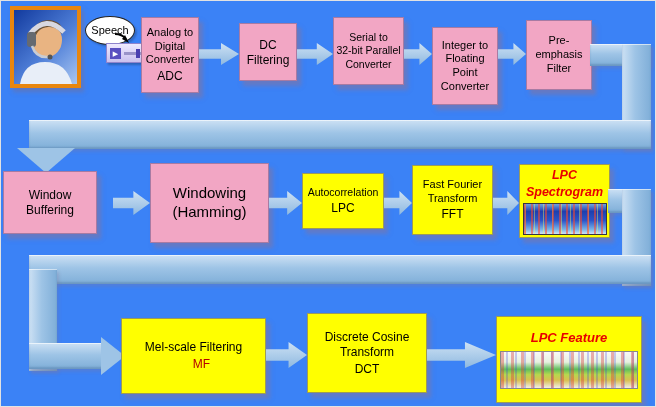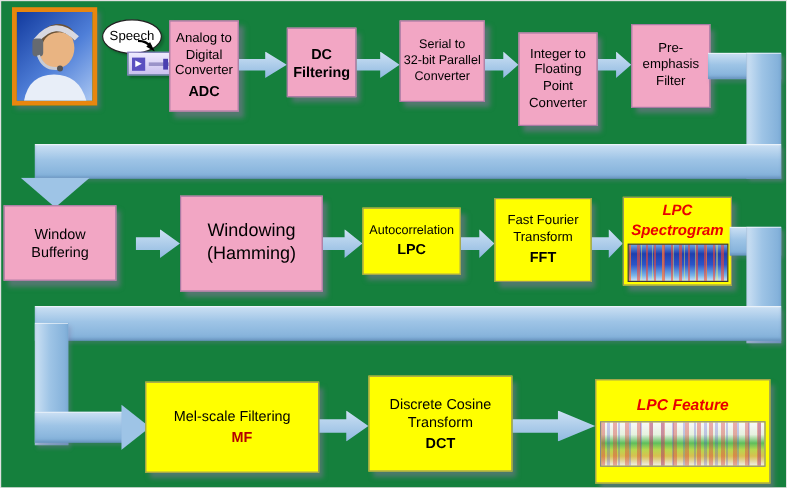--- a/index.html
+++ b/index.html
@@ -1,28 +1,28 @@
 <!DOCTYPE html>
 <html><head>
 <meta charset="utf-8">
 <style>
   html,body{margin:0;padding:0;background:#fff;}
   .stage{
-    position:relative;width:656px;height:407px;background:#15803d;
+    position:relative;width:656px;height:407px;background:#3b82f6;
     font-family:"Liberation Sans",sans-serif;overflow:hidden;
     border:1px solid #e2e2e2;box-sizing:border-box;color:#000;
   }
   .box{
     position:absolute;display:flex;flex-direction:column;align-items:center;
     justify-content:center;text-align:center;box-sizing:border-box;padding:2px;
   }
   .pink{background:#f2a6c4;border:1px solid #a77ba3;box-shadow:4px 5px 4px rgba(135,115,155,.55);}
   .yellow{background:#ffff00;border:1px solid #9a9a5a;box-shadow:4px 5px 4px rgba(135,115,155,.5);}
   .lbl{white-space:pre-line;font-size:11px;line-height:1.25;color:#000;}
-  .lbl.b{font-weight:bold;font-size:12px;margin-top:2px;}
+  .lbl.b{font-weight:normal;font-size:12px;margin-top:2px;}
   .lbl.red{color:#e80000;font-weight:bold;font-style:italic;font-size:12.5px;line-height:1.3;}
   .lbl.mf{color:#b40000;padding-left:16px;}
   .pipe{
     position:absolute;
     background:linear-gradient(180deg,#cde1f4 0%,#9ec4e6 45%,#7faed8 100%);
     box-shadow:inset 0 1px 0 rgba(255,255,255,.6), inset 0 -2px 2px rgba(70,105,150,.35), 2px 3px 3px rgba(130,120,160,.3);
   }
   .pipe.v{background:linear-gradient(90deg,#cde1f4 0%,#9ec4e6 45%,#7faed8 100%);}
   .barrow{
     position:absolute;

